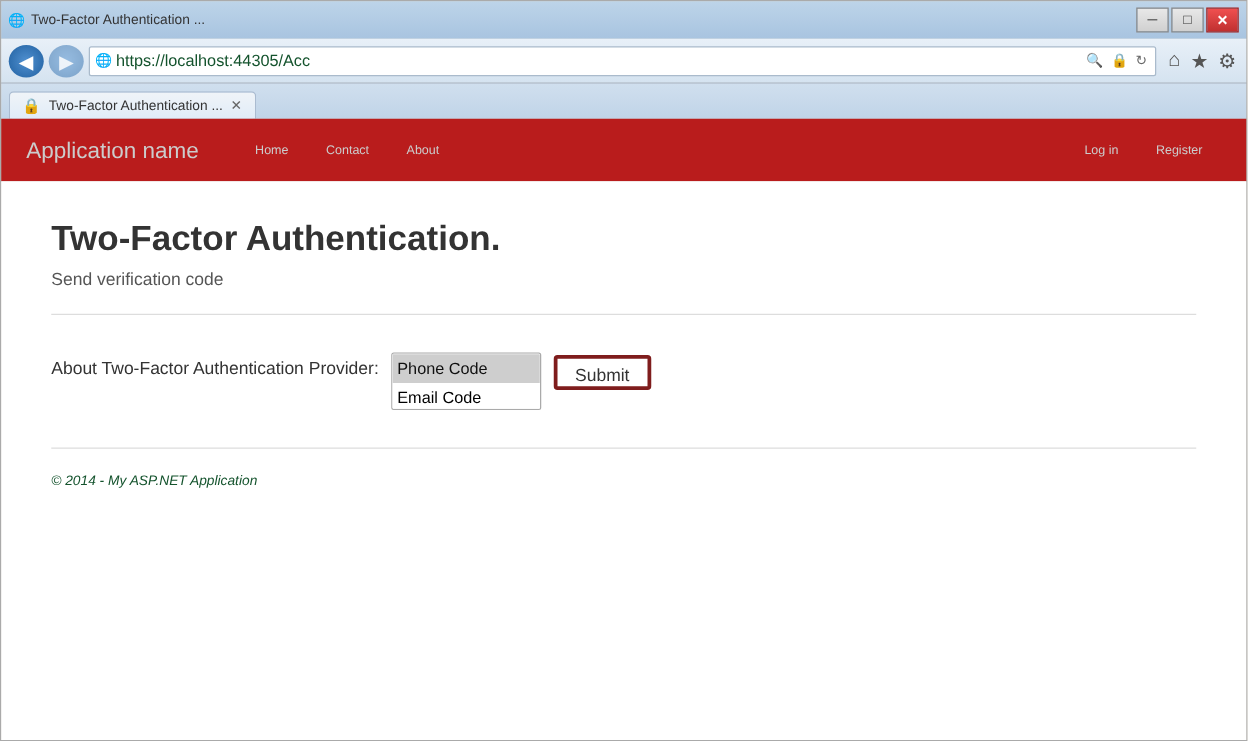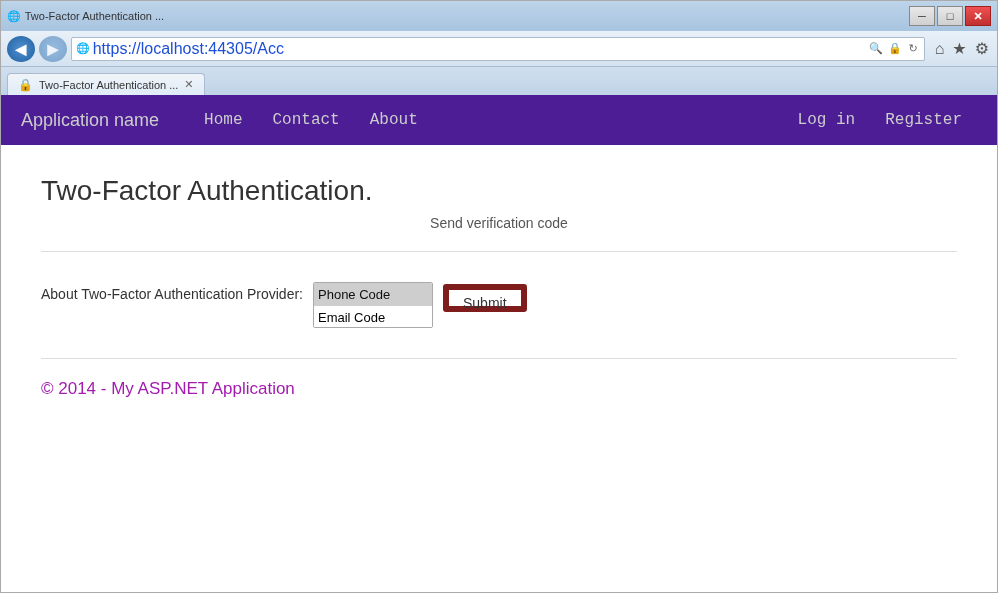--- a/index.html
+++ b/index.html
@@ -60,21 +60,21 @@
       display: flex;
       align-items: center;
       background: white;
       border: 1px solid #aabbcc;
       height: 24px;
       border-radius: 2px;
       padding: 0 4px;
       gap: 3px;
     }
     .address-bar-icon { color: #888; font-size: 11px; }
-    .address-bar { border: none; outline: none; flex: 1; font-size: 16px; color: #1d4ed8; }
+    .address-bar { border: none; outline: none; flex: 1; font-size: 13px; color: #14532d; }
     .address-bar-actions { display: flex; gap: 2px; }
     .addr-btn { background: none; border: none; cursor: pointer; color: #666; font-size: 11px; padding: 0 2px; }
 
     
     .tab-bar {
       background: linear-gradient(to bottom, #d0dfee, #c0d4e8);
       height: 28px;
       display: flex;
       align-items: flex-end;
       padding: 0 6px;
@@ -99,60 +99,58 @@
     }
     .tab-favicon { font-size: 12px; }
     .tab-close { margin-left: auto; color: #666; font-size: 11px; cursor: pointer; }
 
     
     .browser-actions { display: flex; gap: 4px; align-items: center; margin-left: 4px; }
     .browser-action-btn { background: none; border: none; cursor: pointer; font-size: 16px; color: #555; padding: 2px; }
 
     
     .app-navbar {
-      background: #4c1d95;
+      background: #b91c1c;
       height: 50px;
       display: flex;
       align-items: center;
       padding: 0 20px;
       flex-shrink: 0;
     }
     .nav-brand { color: #ccc; font-size: 18px; font-weight: 300; margin-right: 30px; text-decoration: none; }
     .nav-links { display: flex; gap: 0; }
     .nav-link {
       color: #ccc;
       text-decoration: none;
       padding: 0 15px;
       height: 66px;
       display: flex;
       align-items: center;
-      font-size: 16px;
-      cursor: pointer;
-      font-family: Liberation Mono, monospace;
+      font-size: 10px;
+      cursor: pointer;
     }
     .nav-right { margin-left: auto; display: flex; gap: 0; }
 
     
     .main-content {
       background: white;
       flex: 1;
       padding: 30px 40px;
       overflow: auto;
     }
     .page-title {
       font-size: 28px;
-      font-weight: 400;
+      font-weight: 700;
       color: #333;
       margin-bottom: 8px;
     }
     .page-subtitle {
       font-size: 14px;
       color: #555;
       margin-bottom: 20px;
-      text-align: center;
     }
     .divider {
       border: none;
       border-top: 1px solid #ddd;
       margin: 10px 0 30px 0;
     }
     .form-row {
       display: flex;
       align-items: flex-start;
       gap: 10px;
@@ -169,36 +167,37 @@
       font-size: 13px;
       background: white;
       width: 120px;
       
       height: 46px;
     }
     .provider-select option { padding: 4px; }
     .submit-btn {
       padding: 5px 14px;
       background: white;
-      border: 6px solid #7f1d1d;
+      border: 3px solid #7f1d1d;
       border-radius: 3px;
       font-size: 14px;
       cursor: pointer;
       color: #333;
       margin-top: 2px;
       height: 28px;
     }
     .divider2 {
       border: none;
       border-top: 1px solid #ddd;
       margin: 10px 0 20px 0;
     }
     .footer-text {
-      font-size: 17px;
-      color: #a21caf;
+      font-size: 11px;
+      color: #14532d;
+      font-style: italic;
     }
   </style>
 </head>
 <body>
 
 <div class="window">
 
   <div class="titlebar">
     <div class="titlebar-left">
       <span style="font-size:11px; color:#333;">🌐</span>

